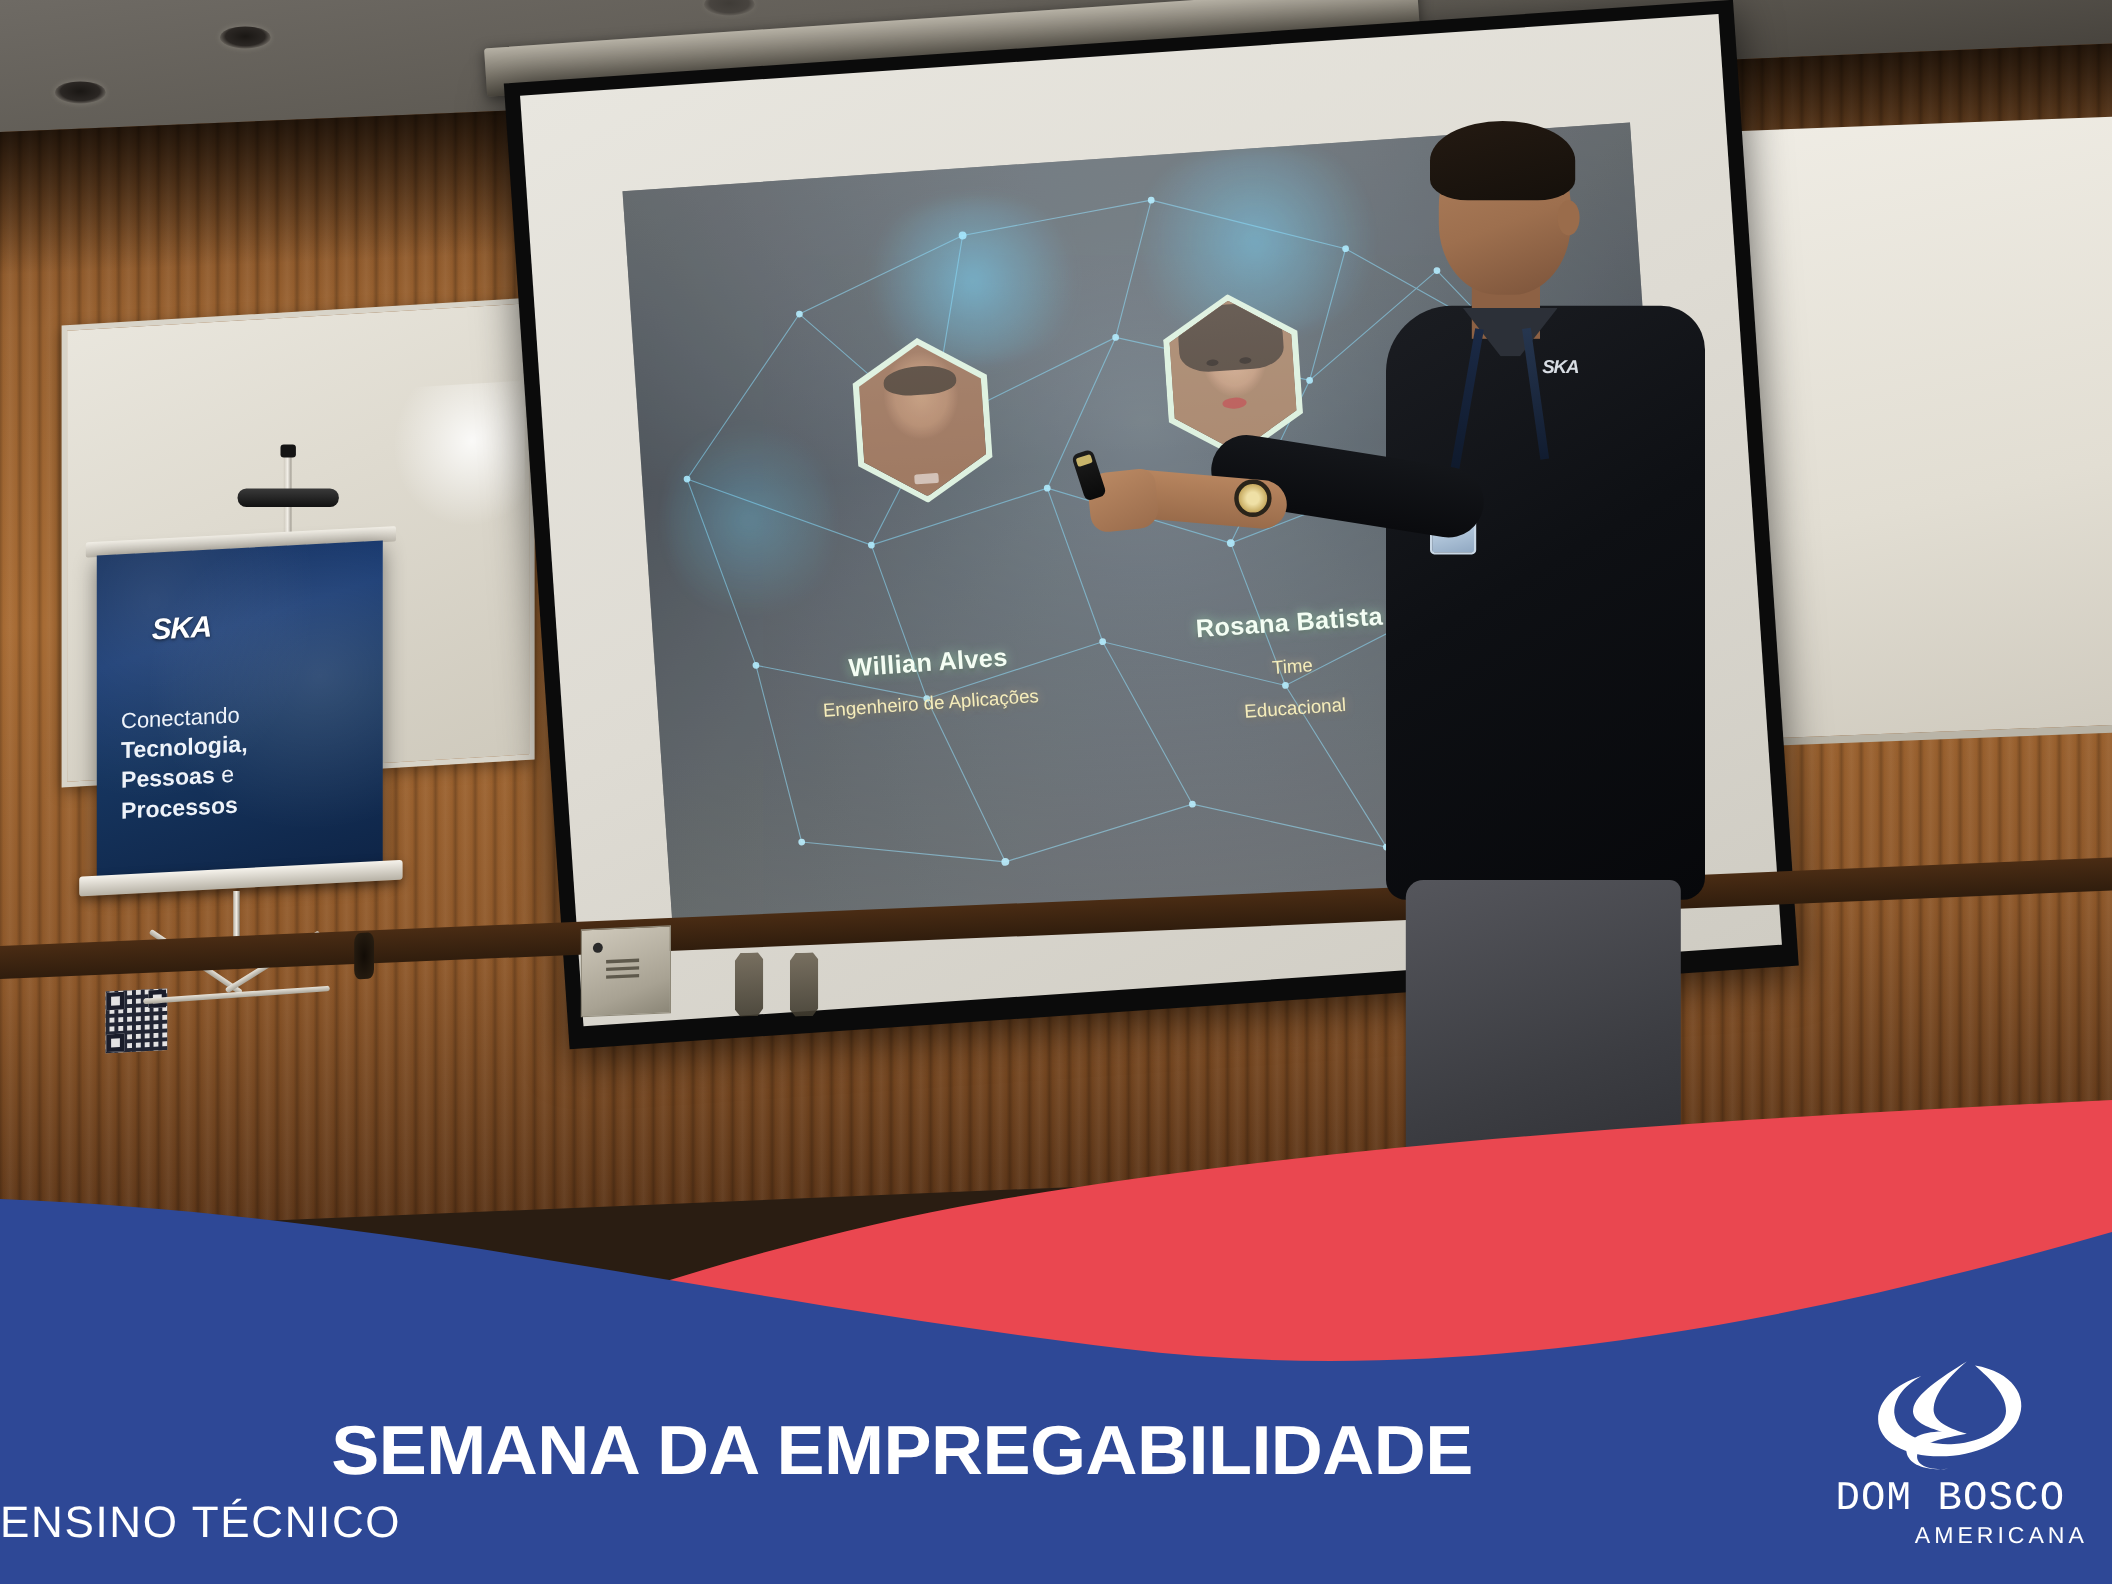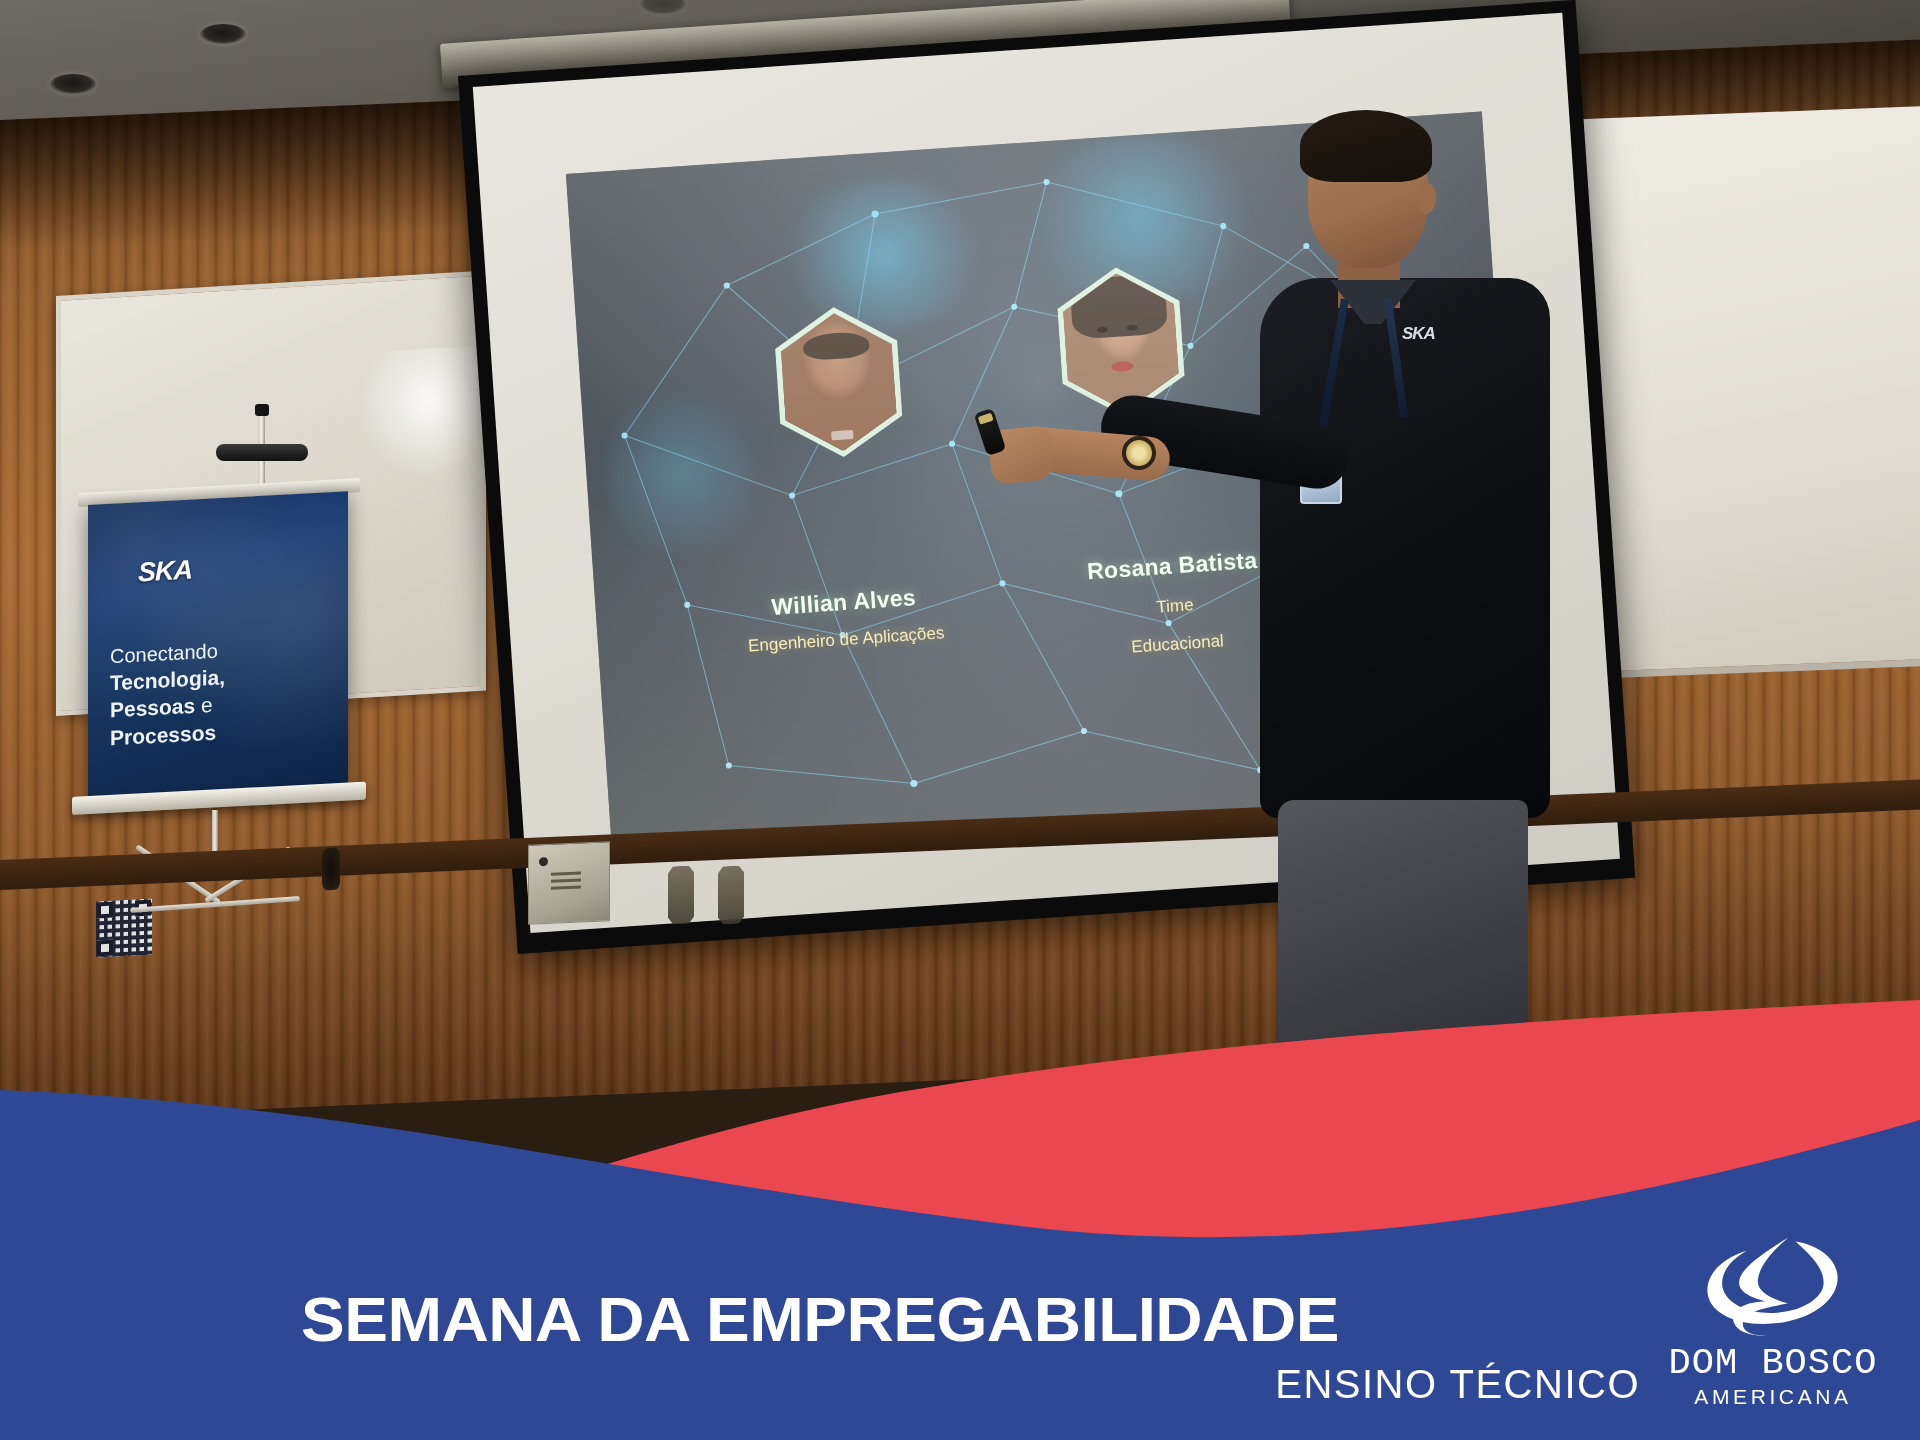--- a/index.html
+++ b/index.html
@@ -285,29 +285,29 @@
   .banner-title {
     position:absolute; left:0; width:1640px; top:1283px;
     text-align:center; color:#ffffff;
     font-family:"Liberation Sans", sans-serif;
     font-weight:bold; font-size:63px; letter-spacing:-.5px;
     text-transform:uppercase;
     transform:scaleX(1.04);
   }
   .banner-sub {
     position:absolute; left:0; width:1640px; top:1362px;
-    text-align:right; color:#ffffff;
+    text-align:left; color:#ffffff;
     font-size:40px; font-weight:400; letter-spacing:1.5px;
     text-transform:uppercase;
   }
 
   .db-logo { position:absolute; left:1648px; top:1232px; width:250px; text-align:center; }
   .db-mark { width:150px; height:108px; margin:0 auto; display:block; }
   .db-name { color:#fff; font-family:Liberation Mono, monospace; font-size:37px; letter-spacing:1px; margin-top:2px; }
-  .db-city { color:#fff; font-size:21px; letter-spacing:3.6px; margin-top:1px; }
+  .db-city { color:#fff; font-size:21px; letter-spacing:3.6px; margin-top:1px;text-align:right; }
 </style>
 </head>
 <body>
 
 <div id="stage">
 
   <div id="photo">
 
     <div class="ceiling"></div>
     <div class="downlight" style="left:50px;top:74px;"></div>

